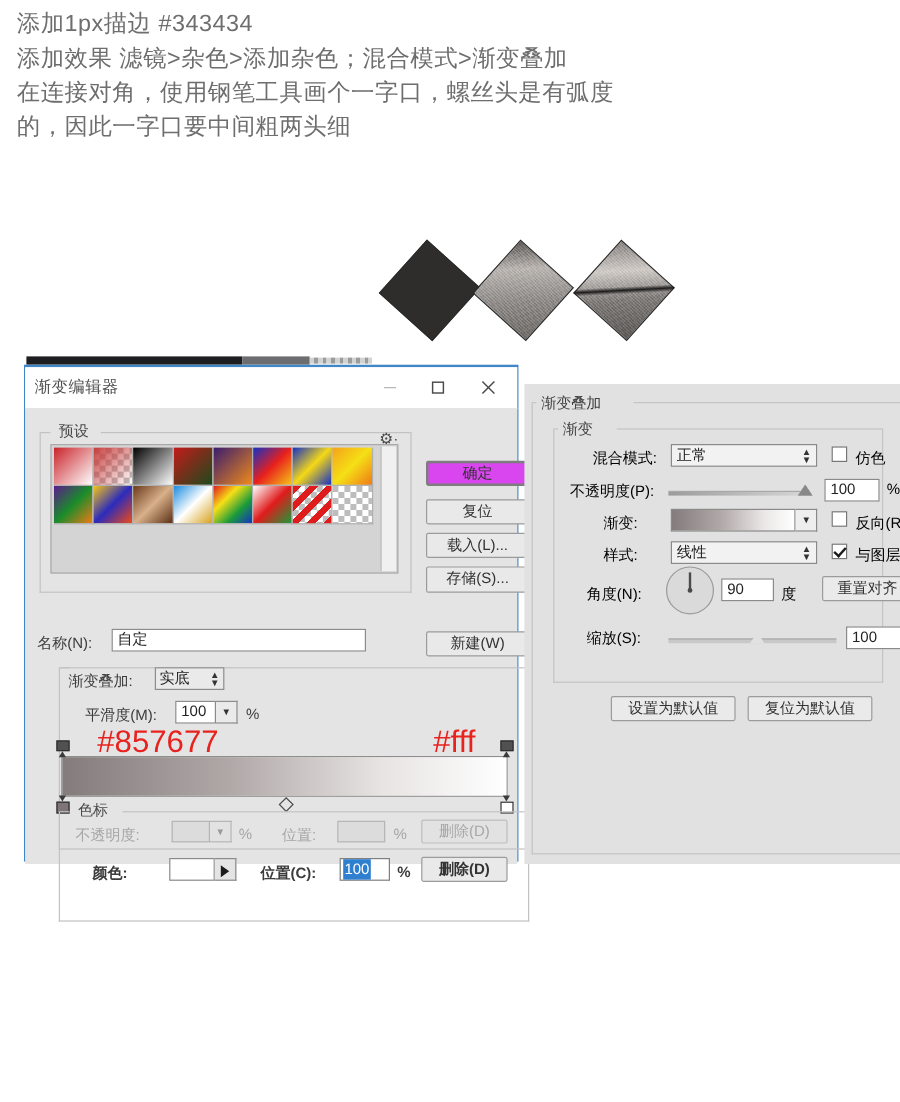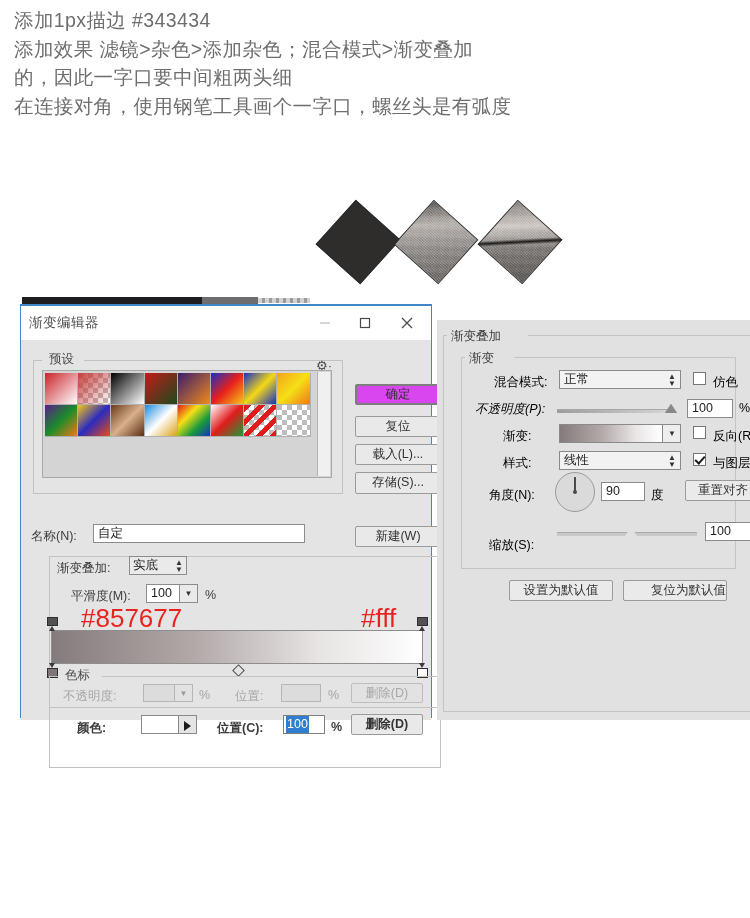--- a/index.html
+++ b/index.html
@@ -166,21 +166,21 @@
      font-size:12.5px;color:#222;padding:0 4px;line-height:17px;height:19px;}
   .osel .arr{position:absolute;right:4px;top:2px;font-size:8px;line-height:7px;color:#333;}
   .onum{position:absolute;background:#ffffff;border:1px solid #8a8a8a;box-sizing:border-box;
      font-size:12.5px;color:#222;padding:0 4px;line-height:17px;height:19px;}
   .ocheck{position:absolute;width:13px;height:13px;background:#fff;border:1px solid #767676;box-sizing:border-box;}
   .ocheck.on:after{content:"";position:absolute;left:3px;top:0px;width:4px;height:8px;
      border:solid #1c1c1c;border-width:0 2px 2px 0;transform:rotate(42deg);}
 
   #l-blend{left:57px;top:54px;} #s-blend{left:122px;top:50px;width:122px;}
   #c-dither{left:256px;top:52px;} #l-dither{left:276px;top:54px;}
-  #l-op{left:38px;top:81px;font-style:italic;} 
+  #l-op{left:38px;top:81px;} 
   #sl-op{position:absolute;left:120px;top:89px;width:118px;height:3px;
      background:linear-gradient(to right,#9c9c9c,#d8d8d8);border-top:1px solid #a8a8a8;}
   #sl-op-h{position:absolute;left:228px;top:84px;width:0;height:0;
      border-left:6px solid transparent;border-right:6px solid transparent;border-bottom:9px solid #e1e1e1;
      filter:drop-shadow(0 0 0 #7b7b7b);}
   #sl-op-h:after{content:"";position:absolute;left:-6px;top:0px;width:0;height:0;
      border-left:6px solid transparent;border-right:6px solid transparent;border-bottom:9px solid #888;z-index:-1;}
   #n-op{left:250px;top:79px;width:46px;} #p-op{left:302px;top:81px;}
   #l-grad{left:66px;top:108px;}
   #sw-grad{position:absolute;left:122px;top:104px;width:104px;height:19px;border:1px solid #8a8a8a;box-sizing:border-box;
@@ -191,45 +191,45 @@
   #l-style{left:66px;top:135px;} #s-style{left:122px;top:131px;width:122px;}
   #c-align{left:256px;top:133px;} #l-align{left:276px;top:135px;}
   #l-angle{left:52px;top:167px;}
   #dial{position:absolute;left:118px;top:152px;width:38px;height:38px;border-radius:50%;
      border:1px solid #9a9a9a;background:#dadada;}
   #dial .needle{position:absolute;left:18px;top:4px;width:1.5px;height:15px;background:#4a4a4a;}
   #dial .dot{position:absolute;left:17px;top:17px;width:4px;height:4px;border-radius:50%;background:#4a4a4a;}
   #n-angle{left:164px;top:162px;width:44px;} #l-deg{left:214px;top:167px;}
   #btn-realign{position:absolute;left:248px;top:160px;width:76px;height:21px;background:#eaeaea;
      border:1px solid #9b9b9b;border-radius:2px;font-size:12.5px;color:#333;text-align:center;line-height:19px;box-sizing:border-box;}
-  #l-scale{left:52px;top:217px;text-align:right;}
+  #l-scale{left:52px;top:204px;text-align:right;}
   #sl-scale{position:absolute;left:120px;top:212px;width:140px;height:3px;background:#c8c8c8;border-top:1px solid #aaa;}
   #sl-scale-h{position:absolute;left:188px;top:207px;width:0;height:0;
      border-left:6px solid transparent;border-right:6px solid transparent;border-bottom:9px solid #e1e1e1;}
   #sl-scale-h:after{content:"";position:absolute;left:-6px;top:0;width:0;height:0;
      border-left:6px solid transparent;border-right:6px solid transparent;border-bottom:9px solid #888;z-index:-1;}
   #n-scale{left:268px;top:202px;width:46px;}
 
   #btn-setdef{position:absolute;left:72px;top:260px;width:104px;height:21px;background:#eaeaea;
      border:1px solid #9b9b9b;border-radius:2px;font-size:12.5px;color:#333;text-align:center;line-height:19px;box-sizing:border-box;}
   #btn-resetdef{position:absolute;left:186px;top:260px;width:104px;height:21px;background:#eaeaea;
-     border:1px solid #9b9b9b;border-radius:2px;font-size:12.5px;color:#333;text-align:right;line-height:19px;box-sizing:border-box;}
+     border:1px solid #9b9b9b;border-radius:2px;font-size:12.5px;color:#333;text-align:center;line-height:19px;box-sizing:border-box;}
 
   
   #watermark{position:absolute;right:14px;bottom:8px;font-size:34px;color:#fbfbfb;
      letter-spacing:4px;font-family:"Liberation Serif","DejaVu Serif",serif;}
 </style>
 </head>
 <body>
 
 <div id="instructions">
   <div class="ln">添加1px描边 #343434</div>
   <div class="ln">添加效果  滤镜&gt;杂色&gt;添加杂色；混合模式&gt;渐变叠加</div>
+  <div class="ln">在连接对角，使用钢笔工具画个一字口，螺丝头是有弧度</div>
   <div class="ln">的，因此一字口要中间粗两头细</div>
-  <div class="ln">在连接对角，使用钢笔工具画个一字口，螺丝头是有弧度</div>
 </div>
 
 <div id="shapes">
   <div class="shape s1"></div>
   <div class="shape s2">
       <div class="noise"></div>
     </div>
   <div class="shape s3">
       <div class="noise"></div>
     </div>

